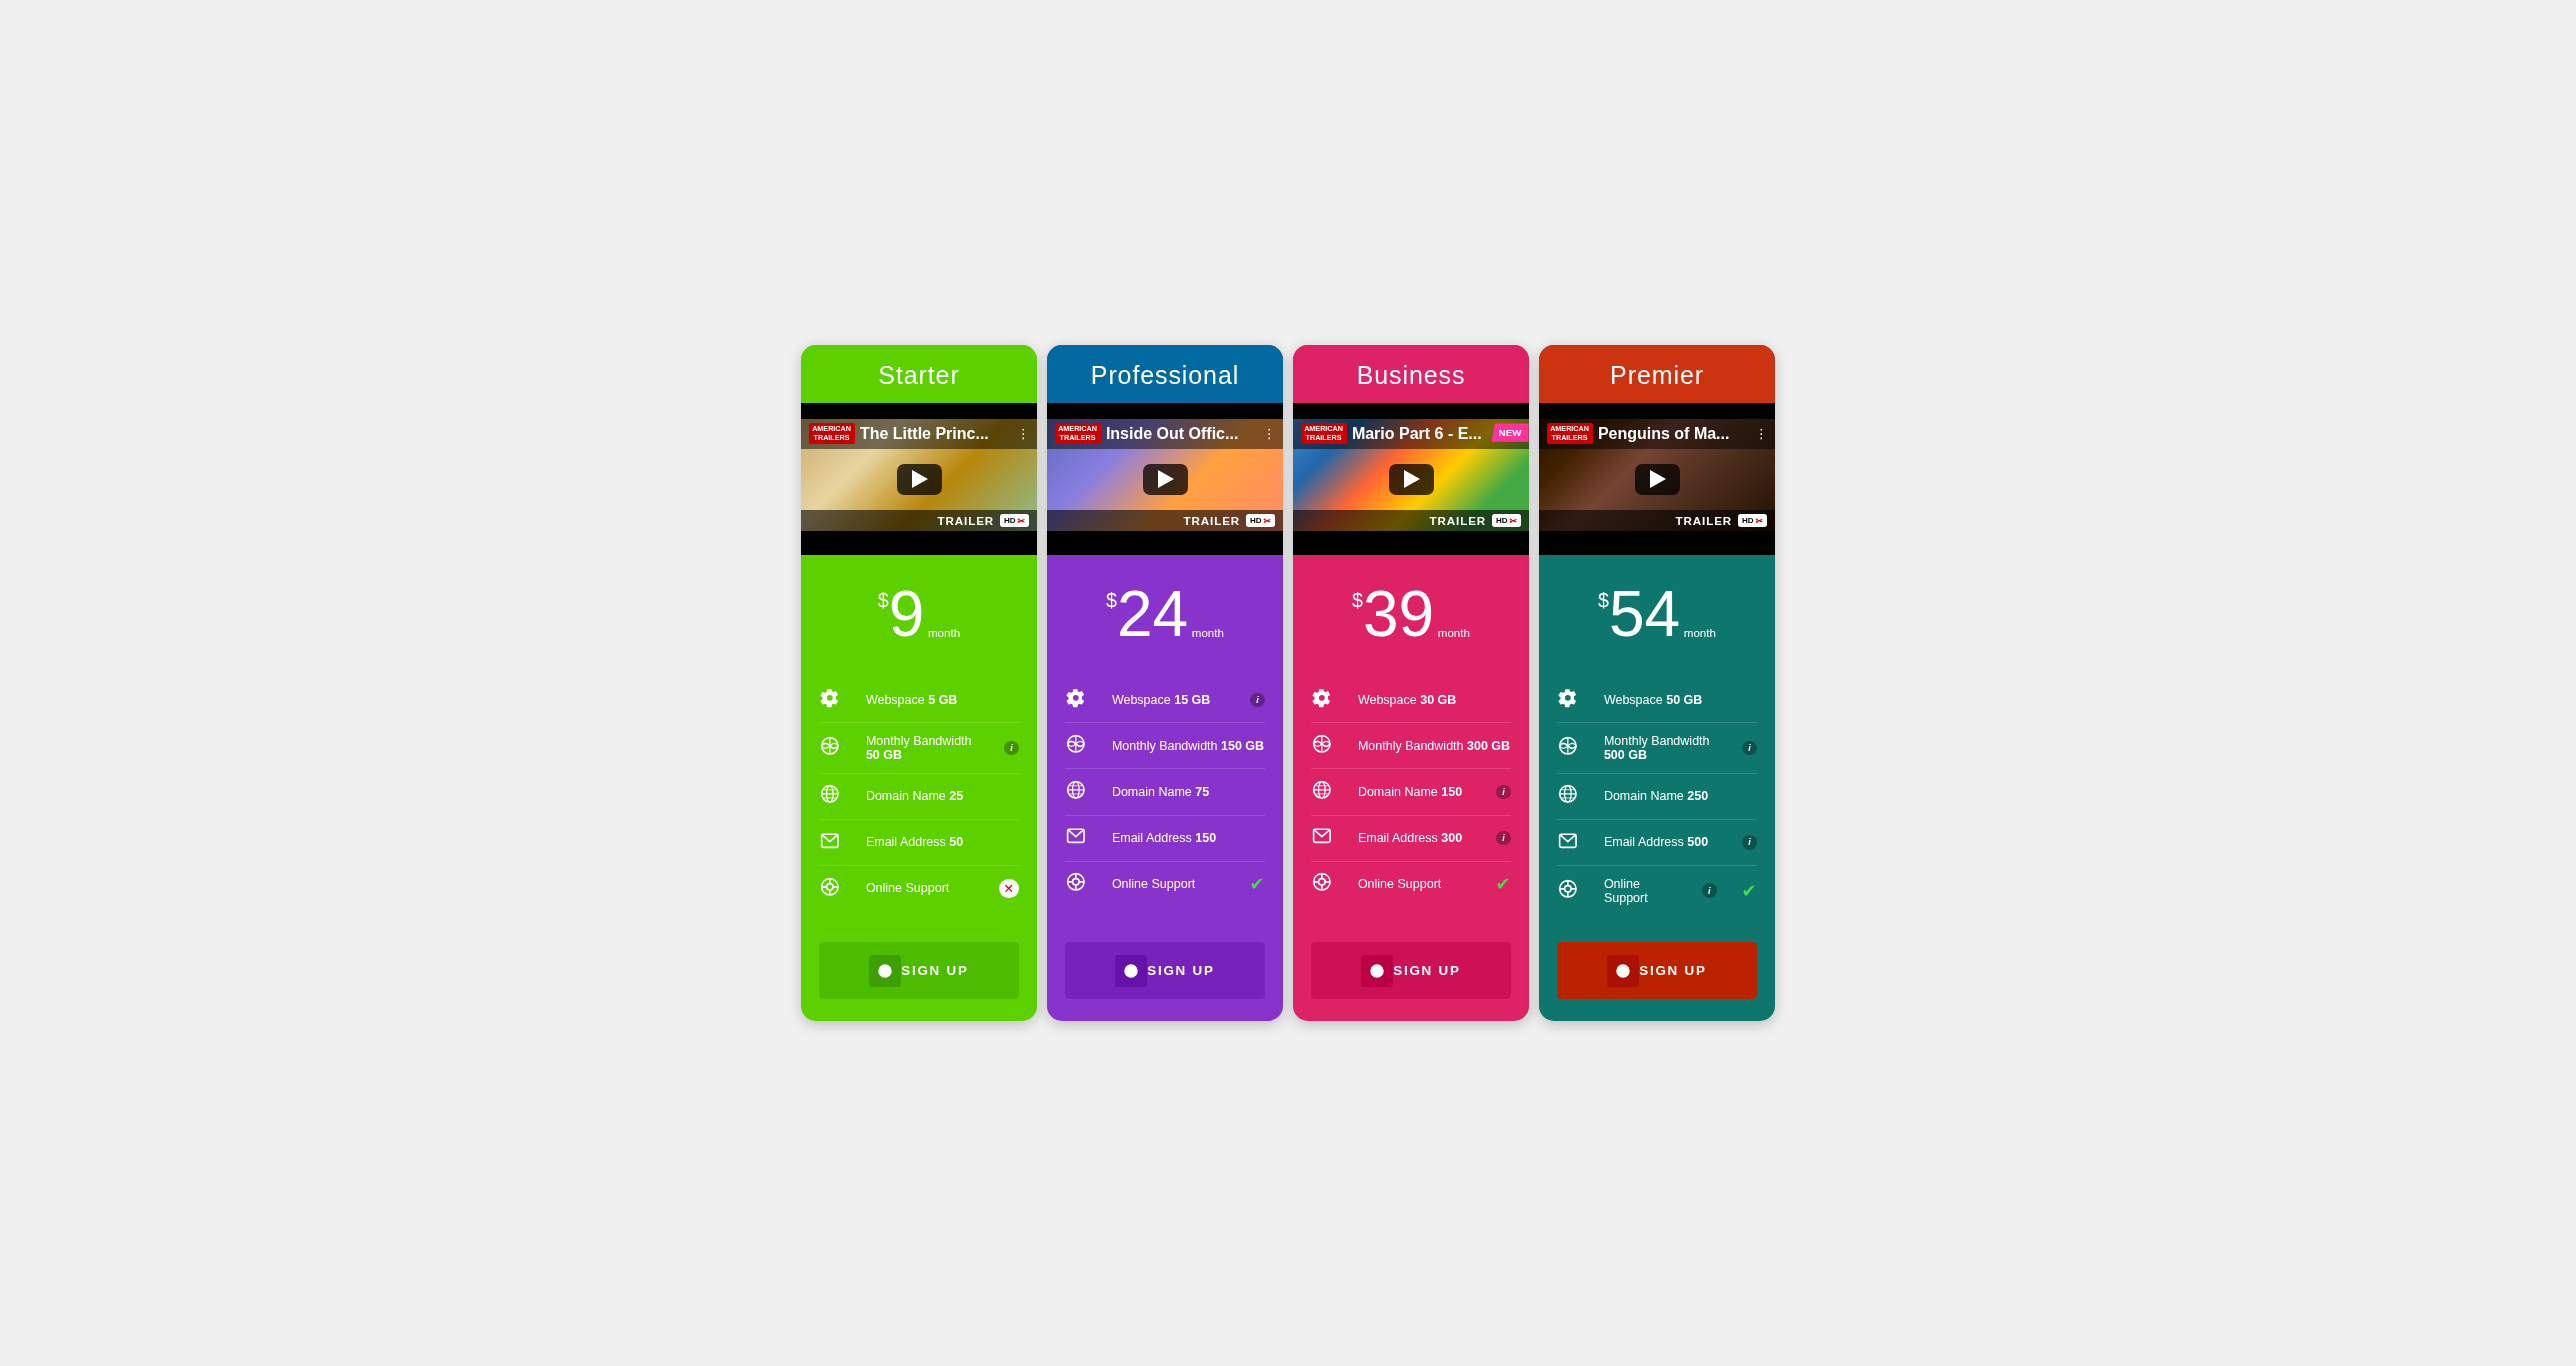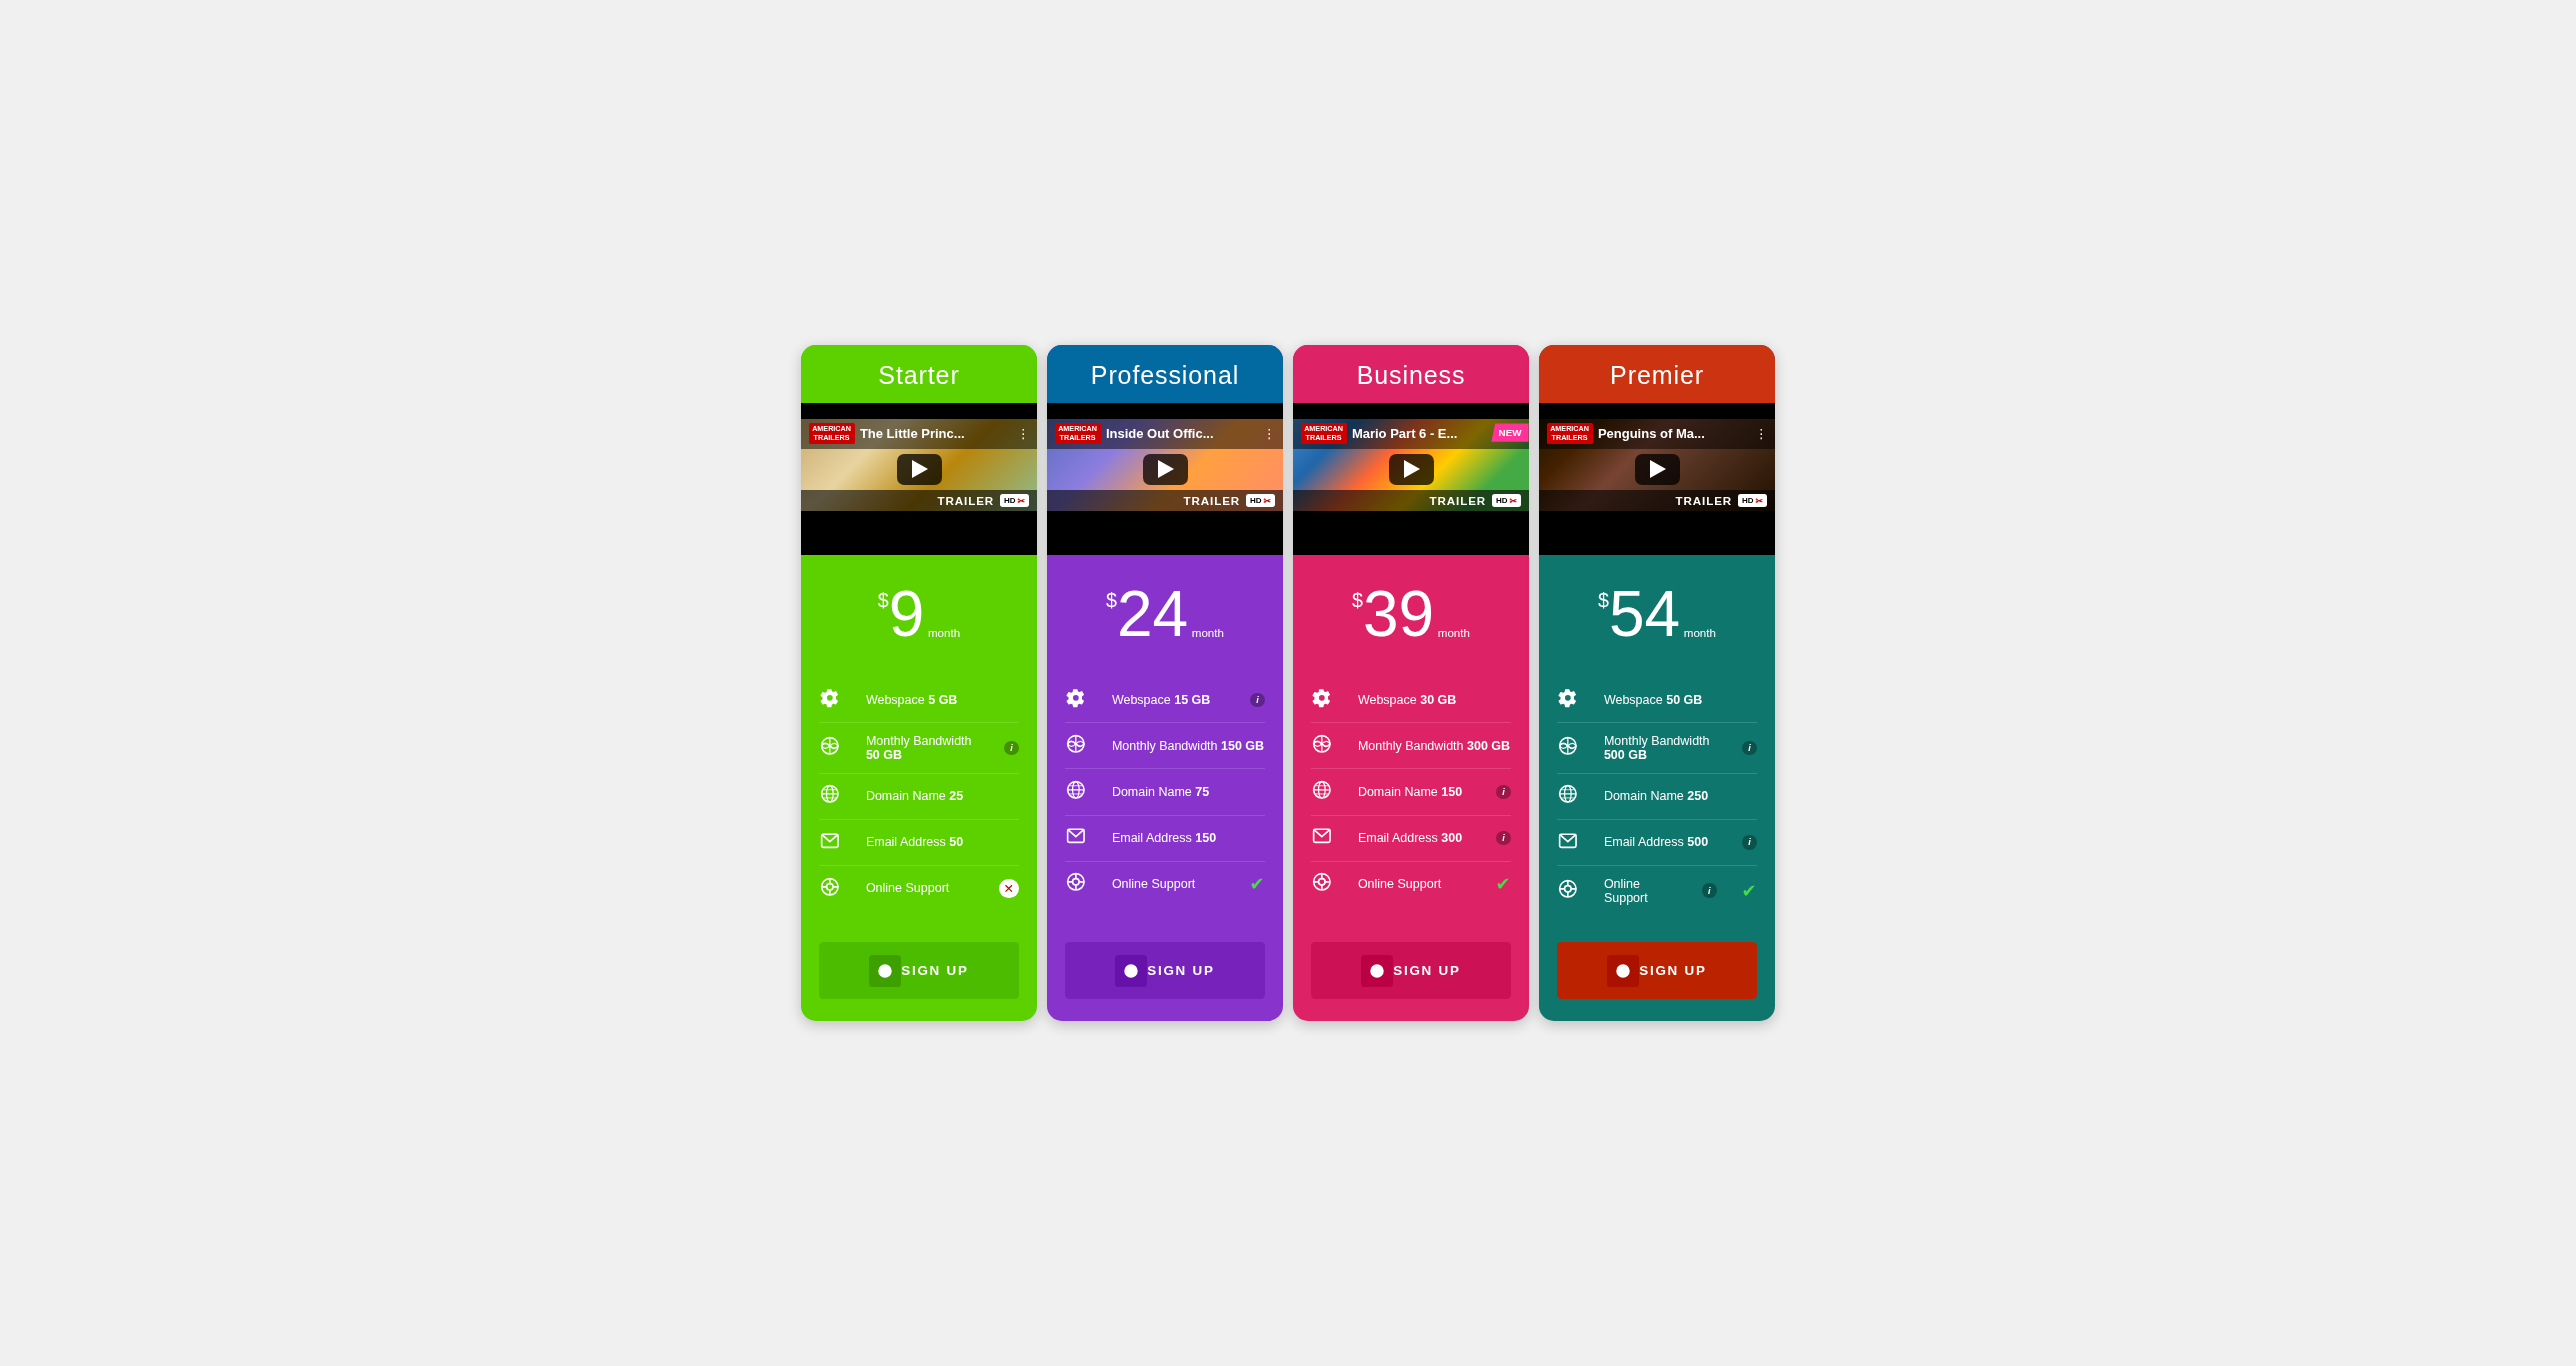--- a/index.html
+++ b/index.html
@@ -46,21 +46,21 @@
       display: flex;
       flex-direction: column;
     }
     .video-black-bar {
       background: #000;
       height: 16px;
       width: 100%;
     }
     .video-thumbnail {
       width: 100%;
-      height: 92px;
+      height: 112px;
       position: relative;
       overflow: hidden;
     }
     .video-bg {
       width: 100%;
       height: 100%;
       display: flex;
       align-items: center;
       justify-content: center;
       position: relative;
@@ -99,21 +99,21 @@
       font-size: 7.2px;
       font-weight: bold;
       padding: 1.8px 3.6px;
       border-radius: 1.8px;
       margin-right: 5.4px;
       line-height: 1.2;
       text-align: center;
     }
     .video-title-text {
       color: white;
-      font-size: 13px;
+      font-size: 16px;
       font-weight: bold;
       flex: 1;
     }
     .video-dots {
       color: white;
       font-size: 12.5px;
     }
     .video-play-area {
       flex: 1;
       display: flex;

